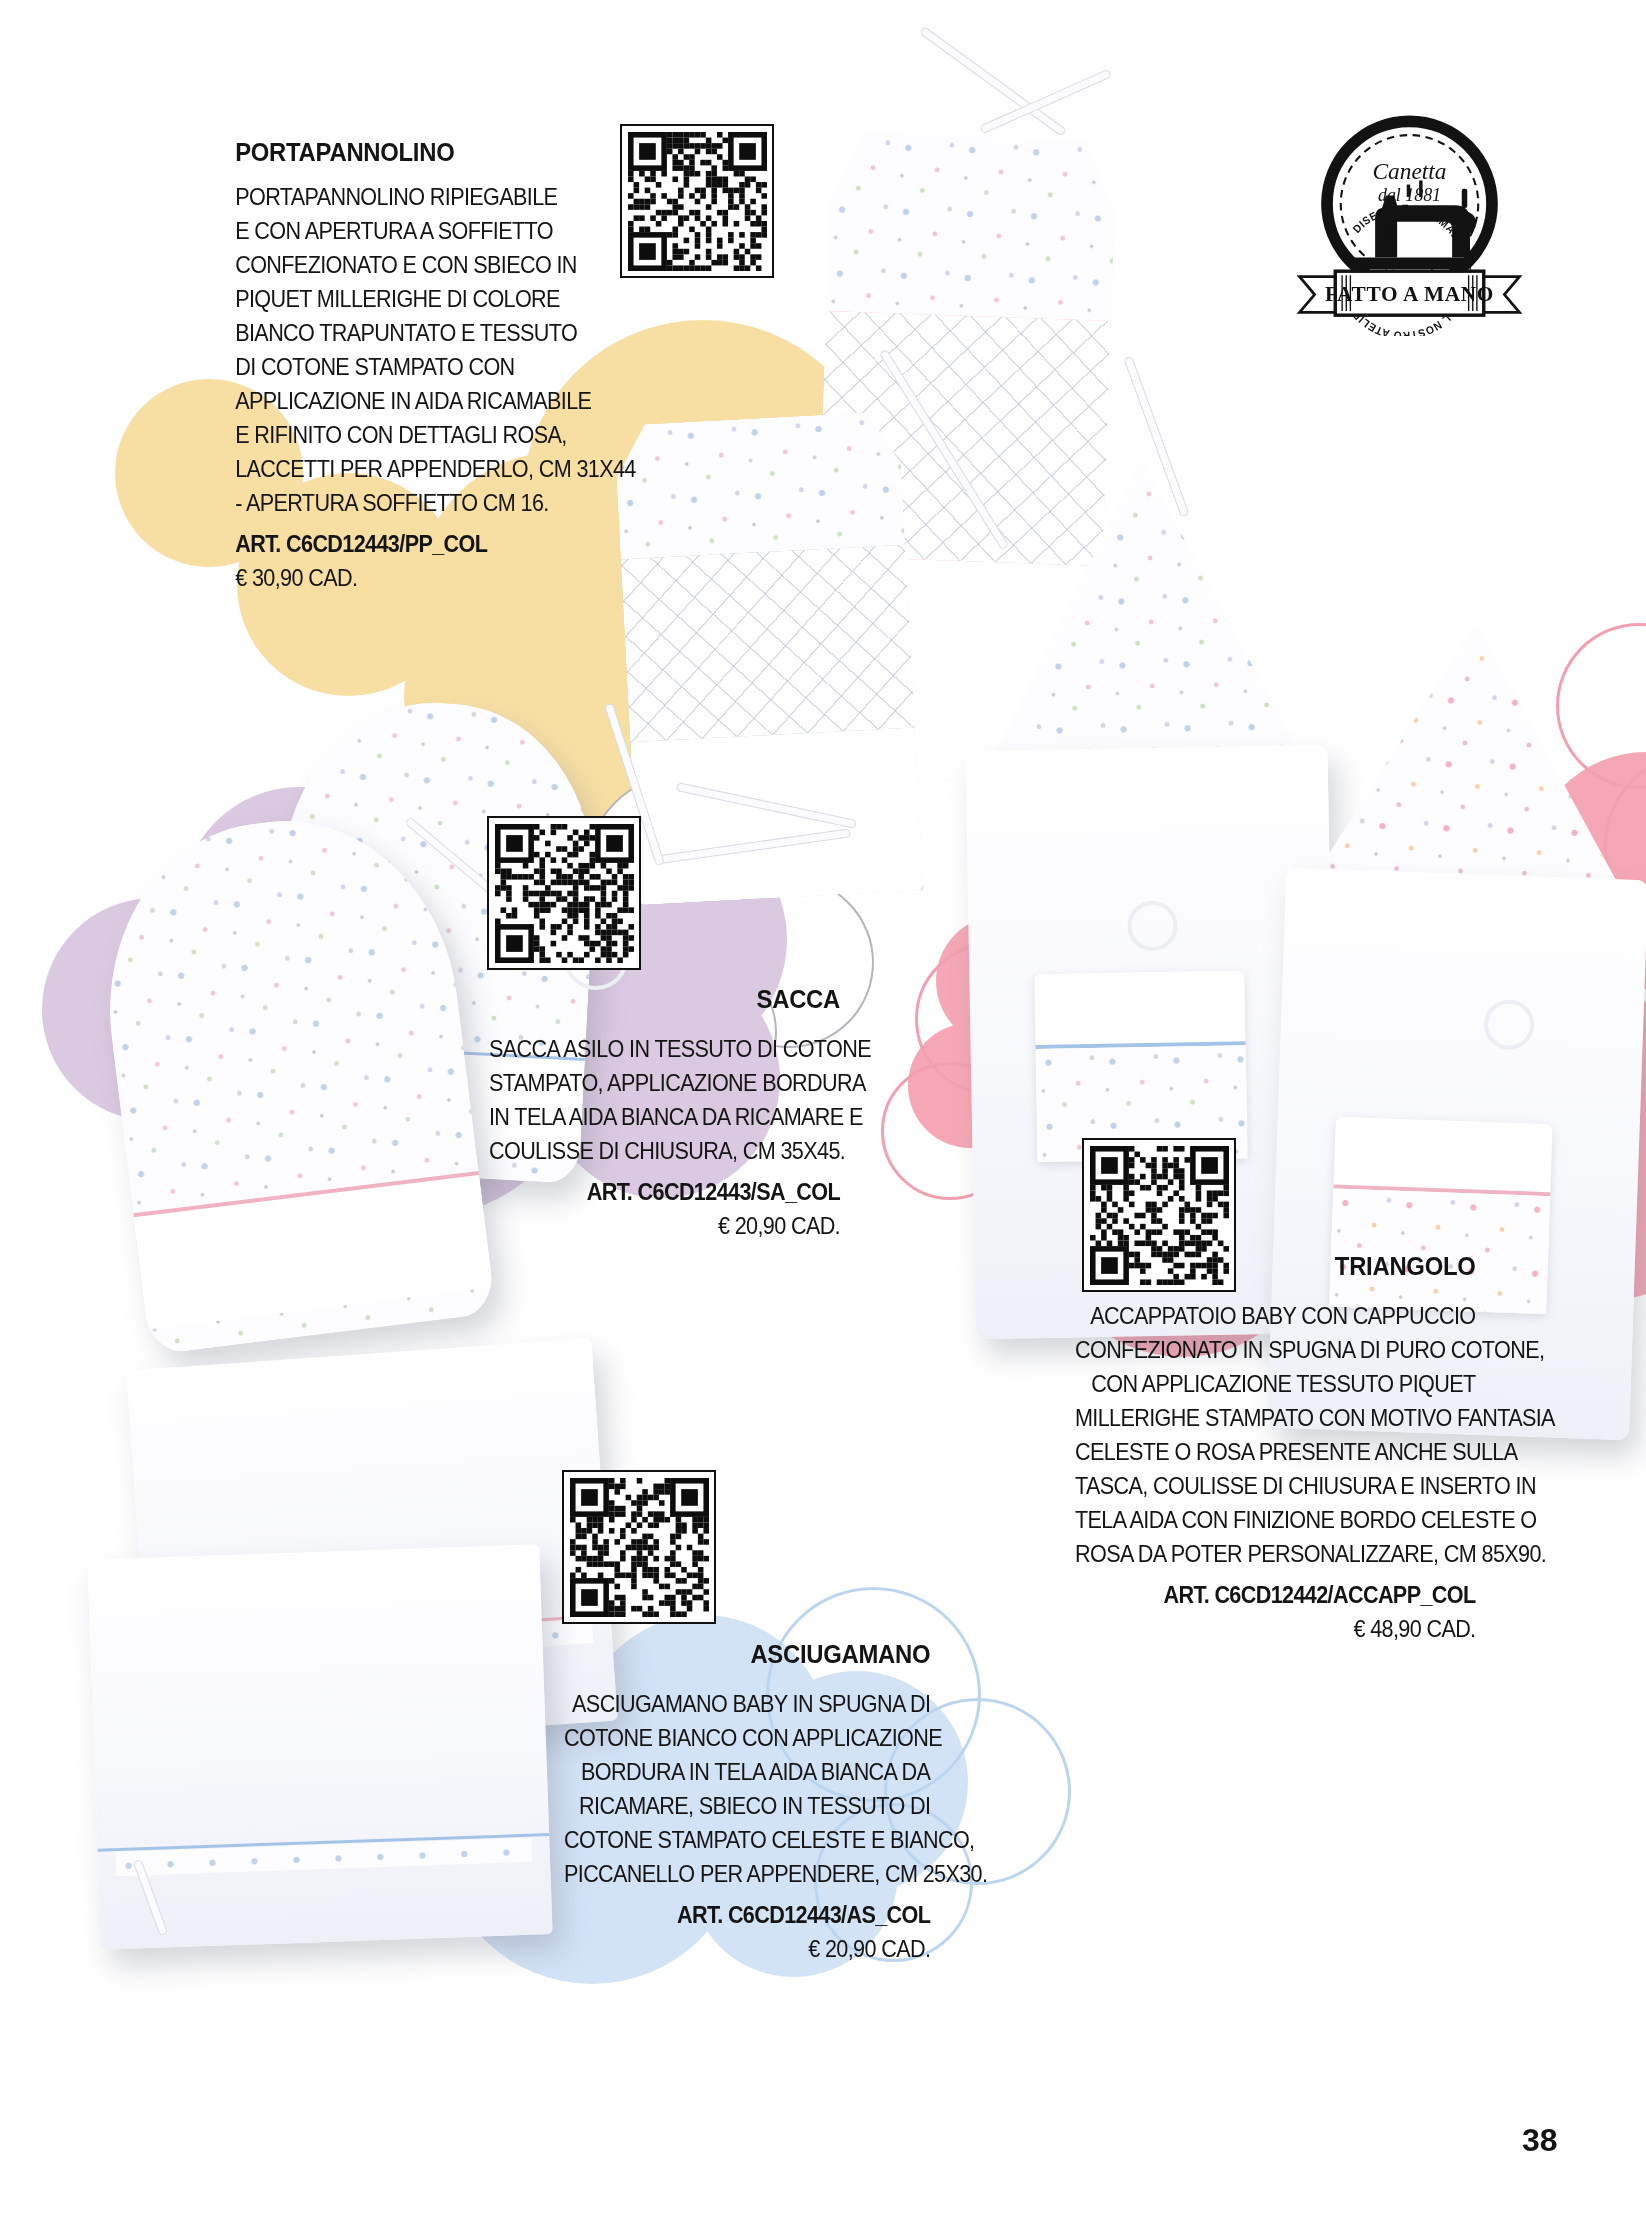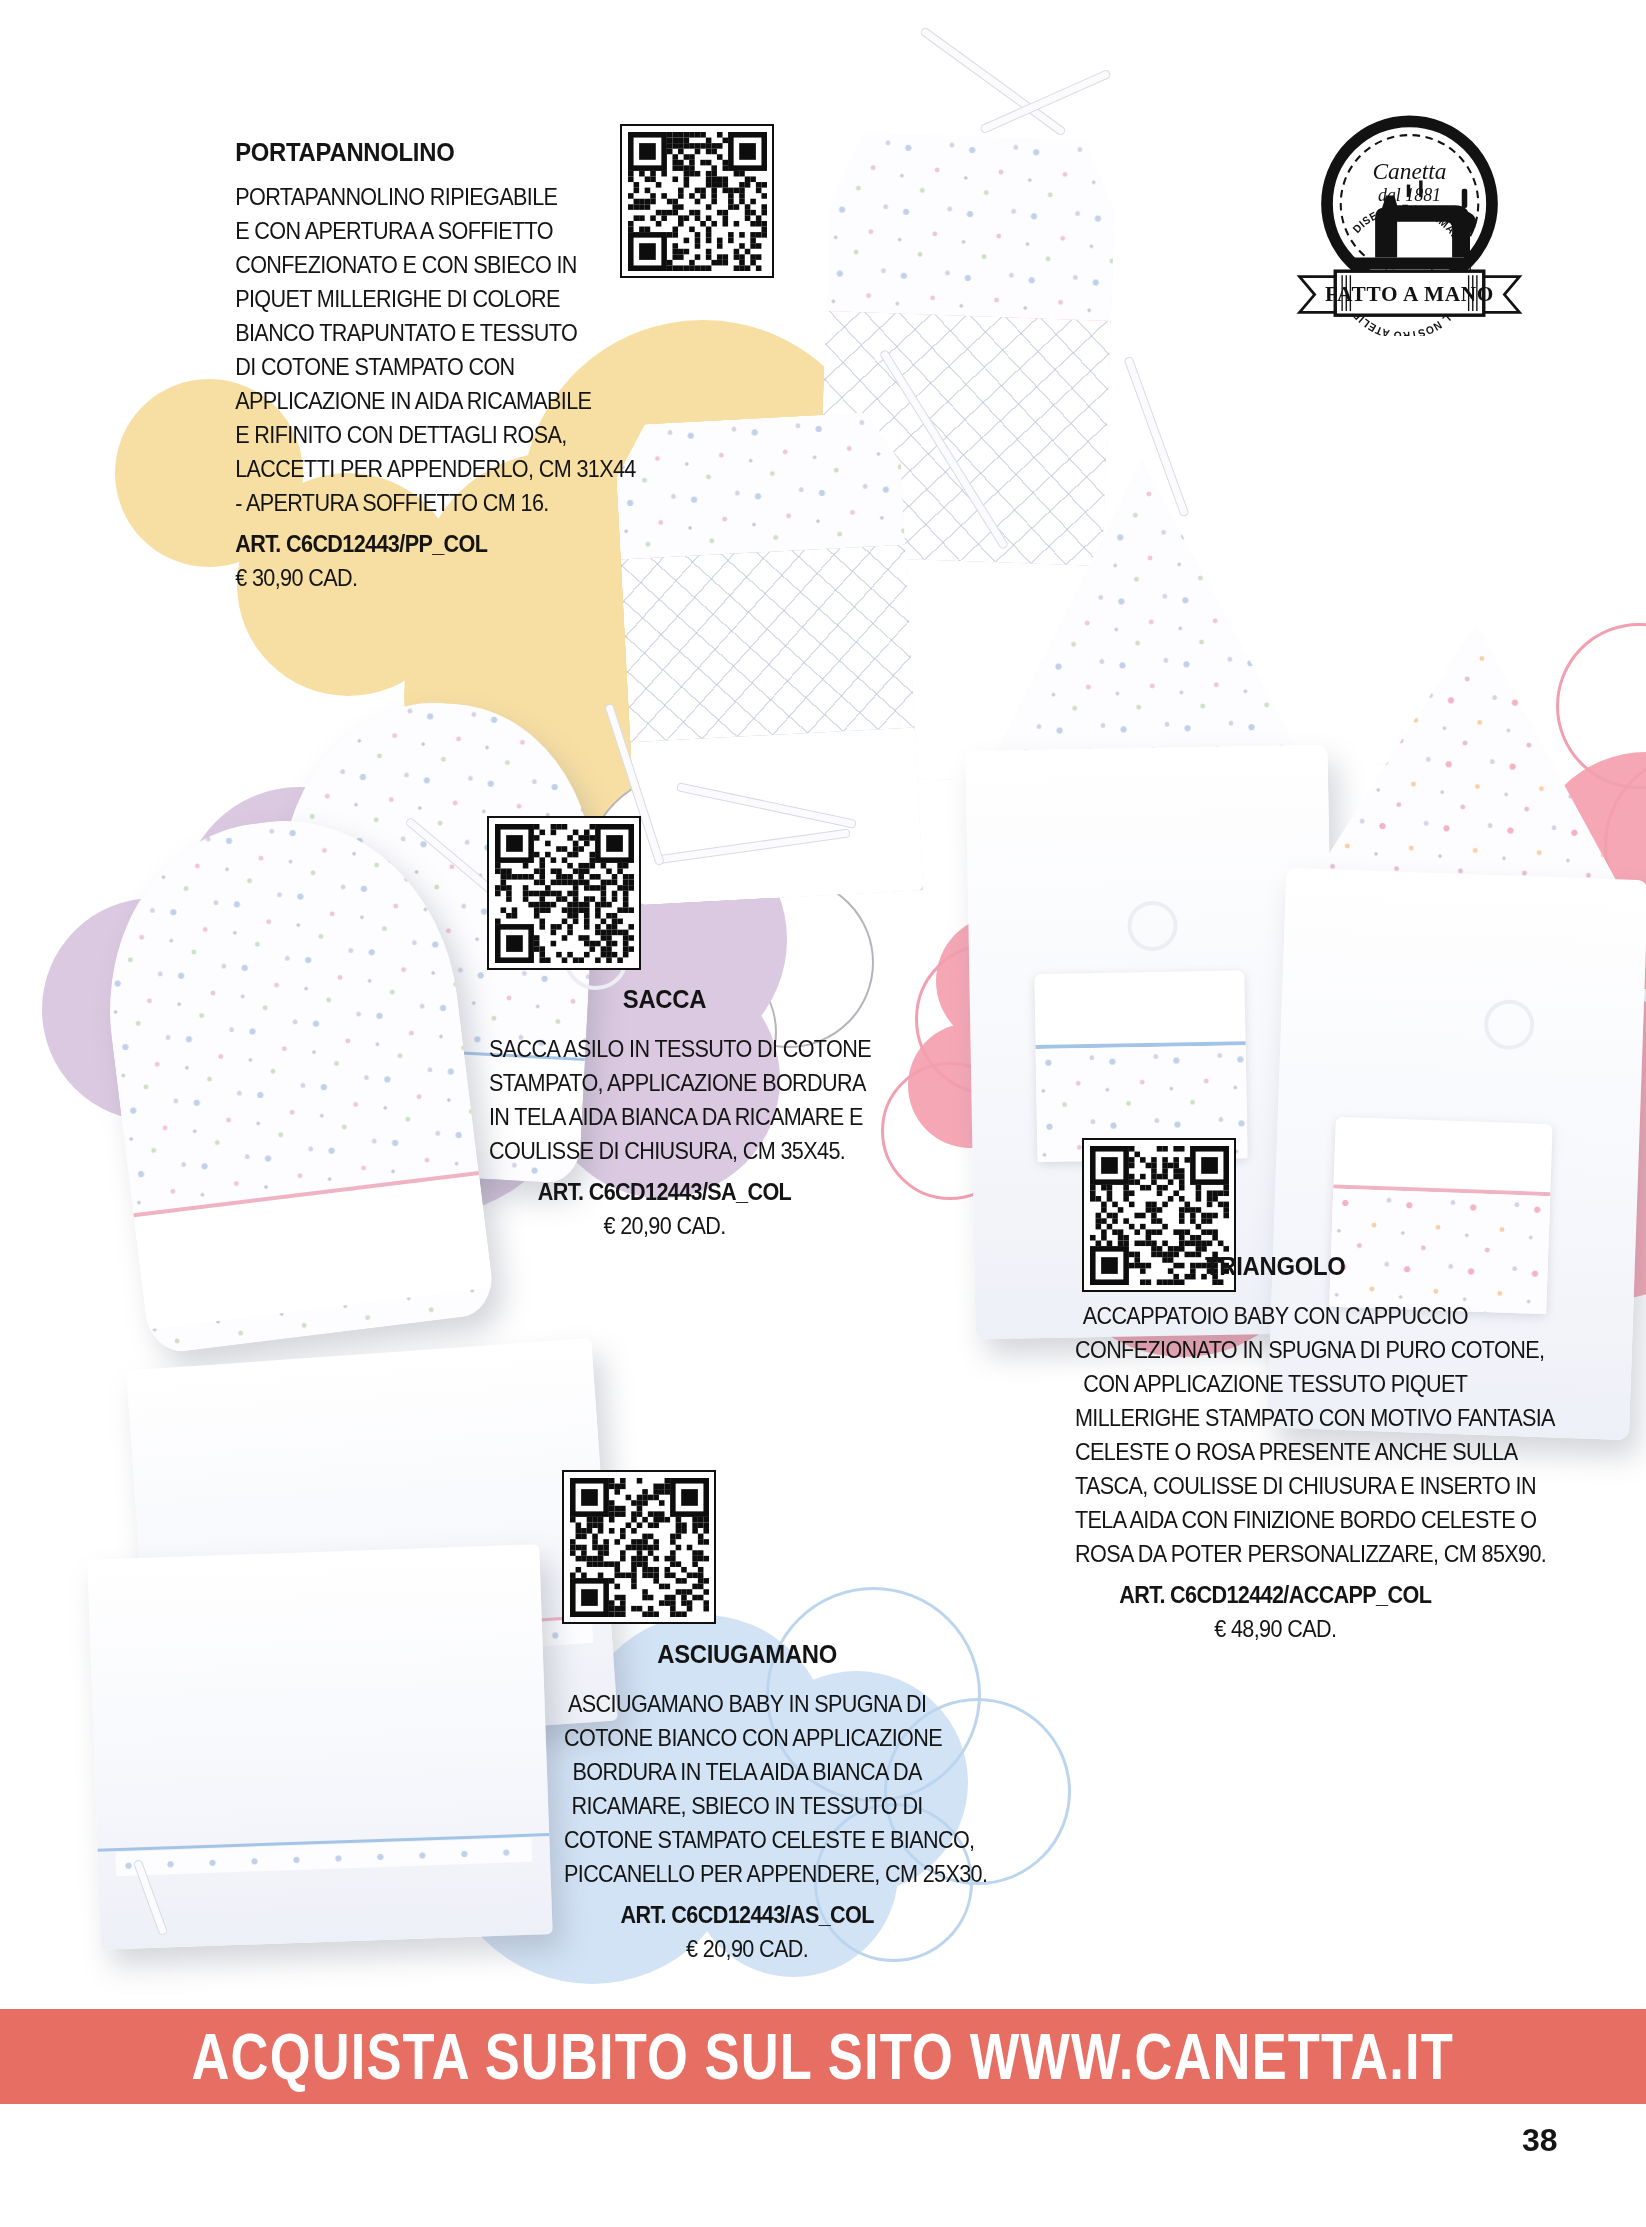--- a/index.html
+++ b/index.html
@@ -70,21 +70,21 @@
   .towel{position:absolute; border-radius:5.6px; overflow:hidden;}
   .towel-band{position:absolute; left:4%; width:92%; height:24px; background-size:42px 18px;}
 
   
   .qr-code{position:absolute; z-index:4; width:139px; height:139px; padding:5.6px; border:2.1px solid #101010; background:#fff;}
 
   
   .tb{position:absolute; z-index:4;}
   .tb .inner{transform:scaleX(0.9);}
   .tb-right{} .tb-right .inner{transform-origin:top right;}
-  .tb-left{text-align:center;} .tb-left .inner{transform-origin:top left;}
+  .tb-left{text-align:right;} .tb-left .inner{transform-origin:top left;}
   .p-title{font-size:26.5px; font-weight:bold; line-height:36px; letter-spacing:-0.3px; margin-bottom:9.7px;}
   .p-line{font-size:24px; line-height:34px; letter-spacing:-0.7px; white-space:nowrap;}
   .p-art{font-weight:bold; margin-top:7px;}
   .p-price{}
 
   
   .badge{position:absolute; left:1272px; top:106px; width:275px; height:230px; z-index:4;}
 
   
   .banner{
@@ -1241,19 +1241,16 @@
             <line x1="114" y1="244" x2="114" y2="296"></line>
           <line x1="286" y1="244" x2="286" y2="296"></line>
             <line x1="292" y1="244" x2="292" y2="296"></line>
             <line x1="298" y1="244" x2="298" y2="296"></line>
         </g>
         <text x="200" y="281" text-anchor="middle" font-family="Liberation Serif, serif" font-weight="bold" font-size="31" fill="#121212" letter-spacing="1" id="badge-ribbon-label">FATTO A MANO</text>
       </g>
     </svg>
   </div>
 
-  <div class="banner">
-    <span>ACQUISTA SUBITO SUL SITO WWW.CANETTA.IT</span>
-  </div>
   <div class="page-number">38</div>
 
 </div>
 
 
 </body></html>

